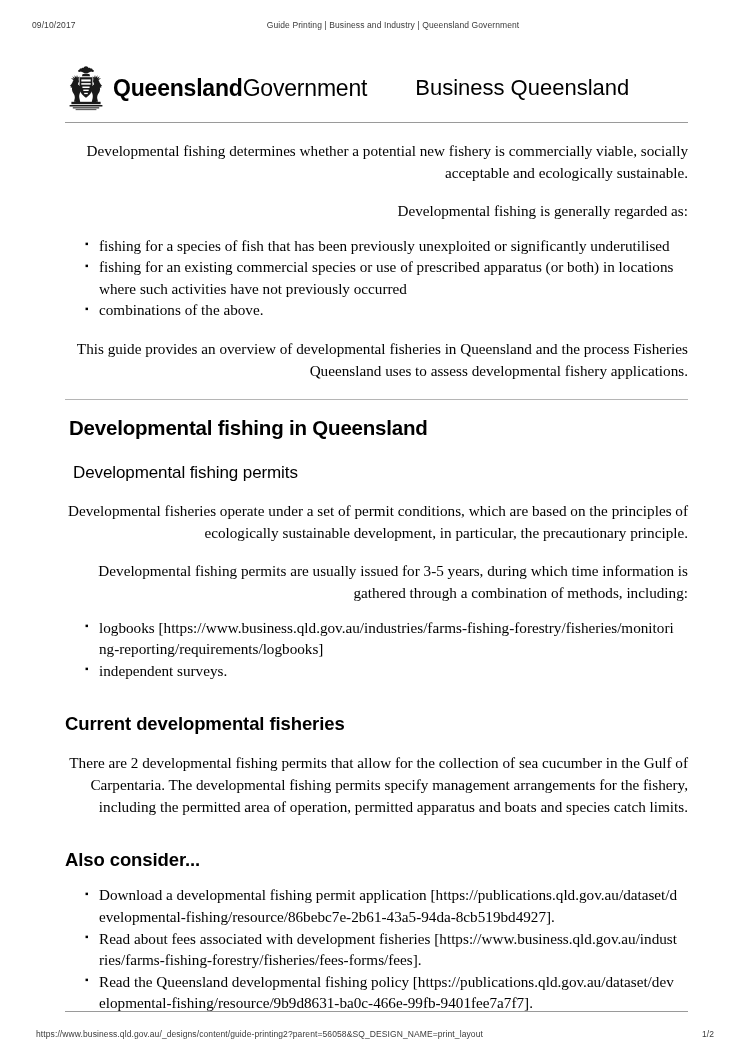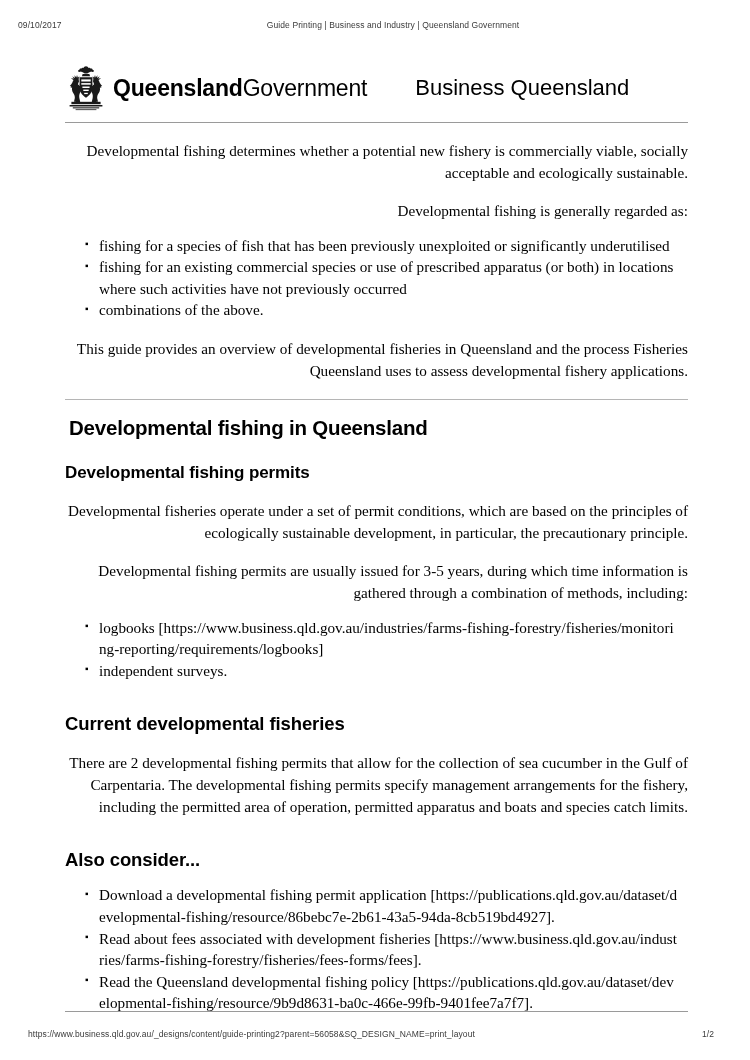--- a/index.html
+++ b/index.html
@@ -29,35 +29,35 @@
   }
   .print-header { top: 20px; }
   .print-footer { top: 1029px; }
 
   .chrome-row {
     position: relative;
     height: 12px;
   }
   .chrome-left {
     position: absolute;
-    left: 18px;
+    left: 32px;
     top: 0;
     white-space: nowrap;
   }
   .chrome-center {
     position: absolute;
     left: 18px;
     width: 750px;
     top: 0;
     text-align: center;
     white-space: nowrap;
   }
   .chrome-footer-left {
     position: absolute;
-    left: 28px;
+    left: 36px;
     top: 0;
     white-space: nowrap;
   }
   .chrome-right {
     position: absolute;
     right: 36px;
     top: 0;
     white-space: nowrap;
     margin-left: 28px;
   }
@@ -139,22 +139,22 @@
     font-family: "Liberation Sans", "DejaVu Sans", sans-serif;
     font-size: 20.5px;
     font-weight: bold;
     margin: 0 0 0 4px;
     line-height: 1.2;
     letter-spacing: -0.2px;
   }
   h3.sub-title {
     font-family: "Liberation Sans", "DejaVu Sans", sans-serif;
     font-size: 17px;
-    font-weight: bold;
-    margin: 22px 0 0 0;
+    font-weight: normal;
+    margin: 22px 0 0 8px;
     line-height: 1.2;
     letter-spacing: -0.1px;
   }
   h3.sub-title-lg {
     font-family: "Liberation Sans", "DejaVu Sans", sans-serif;
     font-size: 18.5px;
     font-weight: bold;
     margin: 32px 0 0 0;
     line-height: 1.2;
     letter-spacing: -0.1px;

